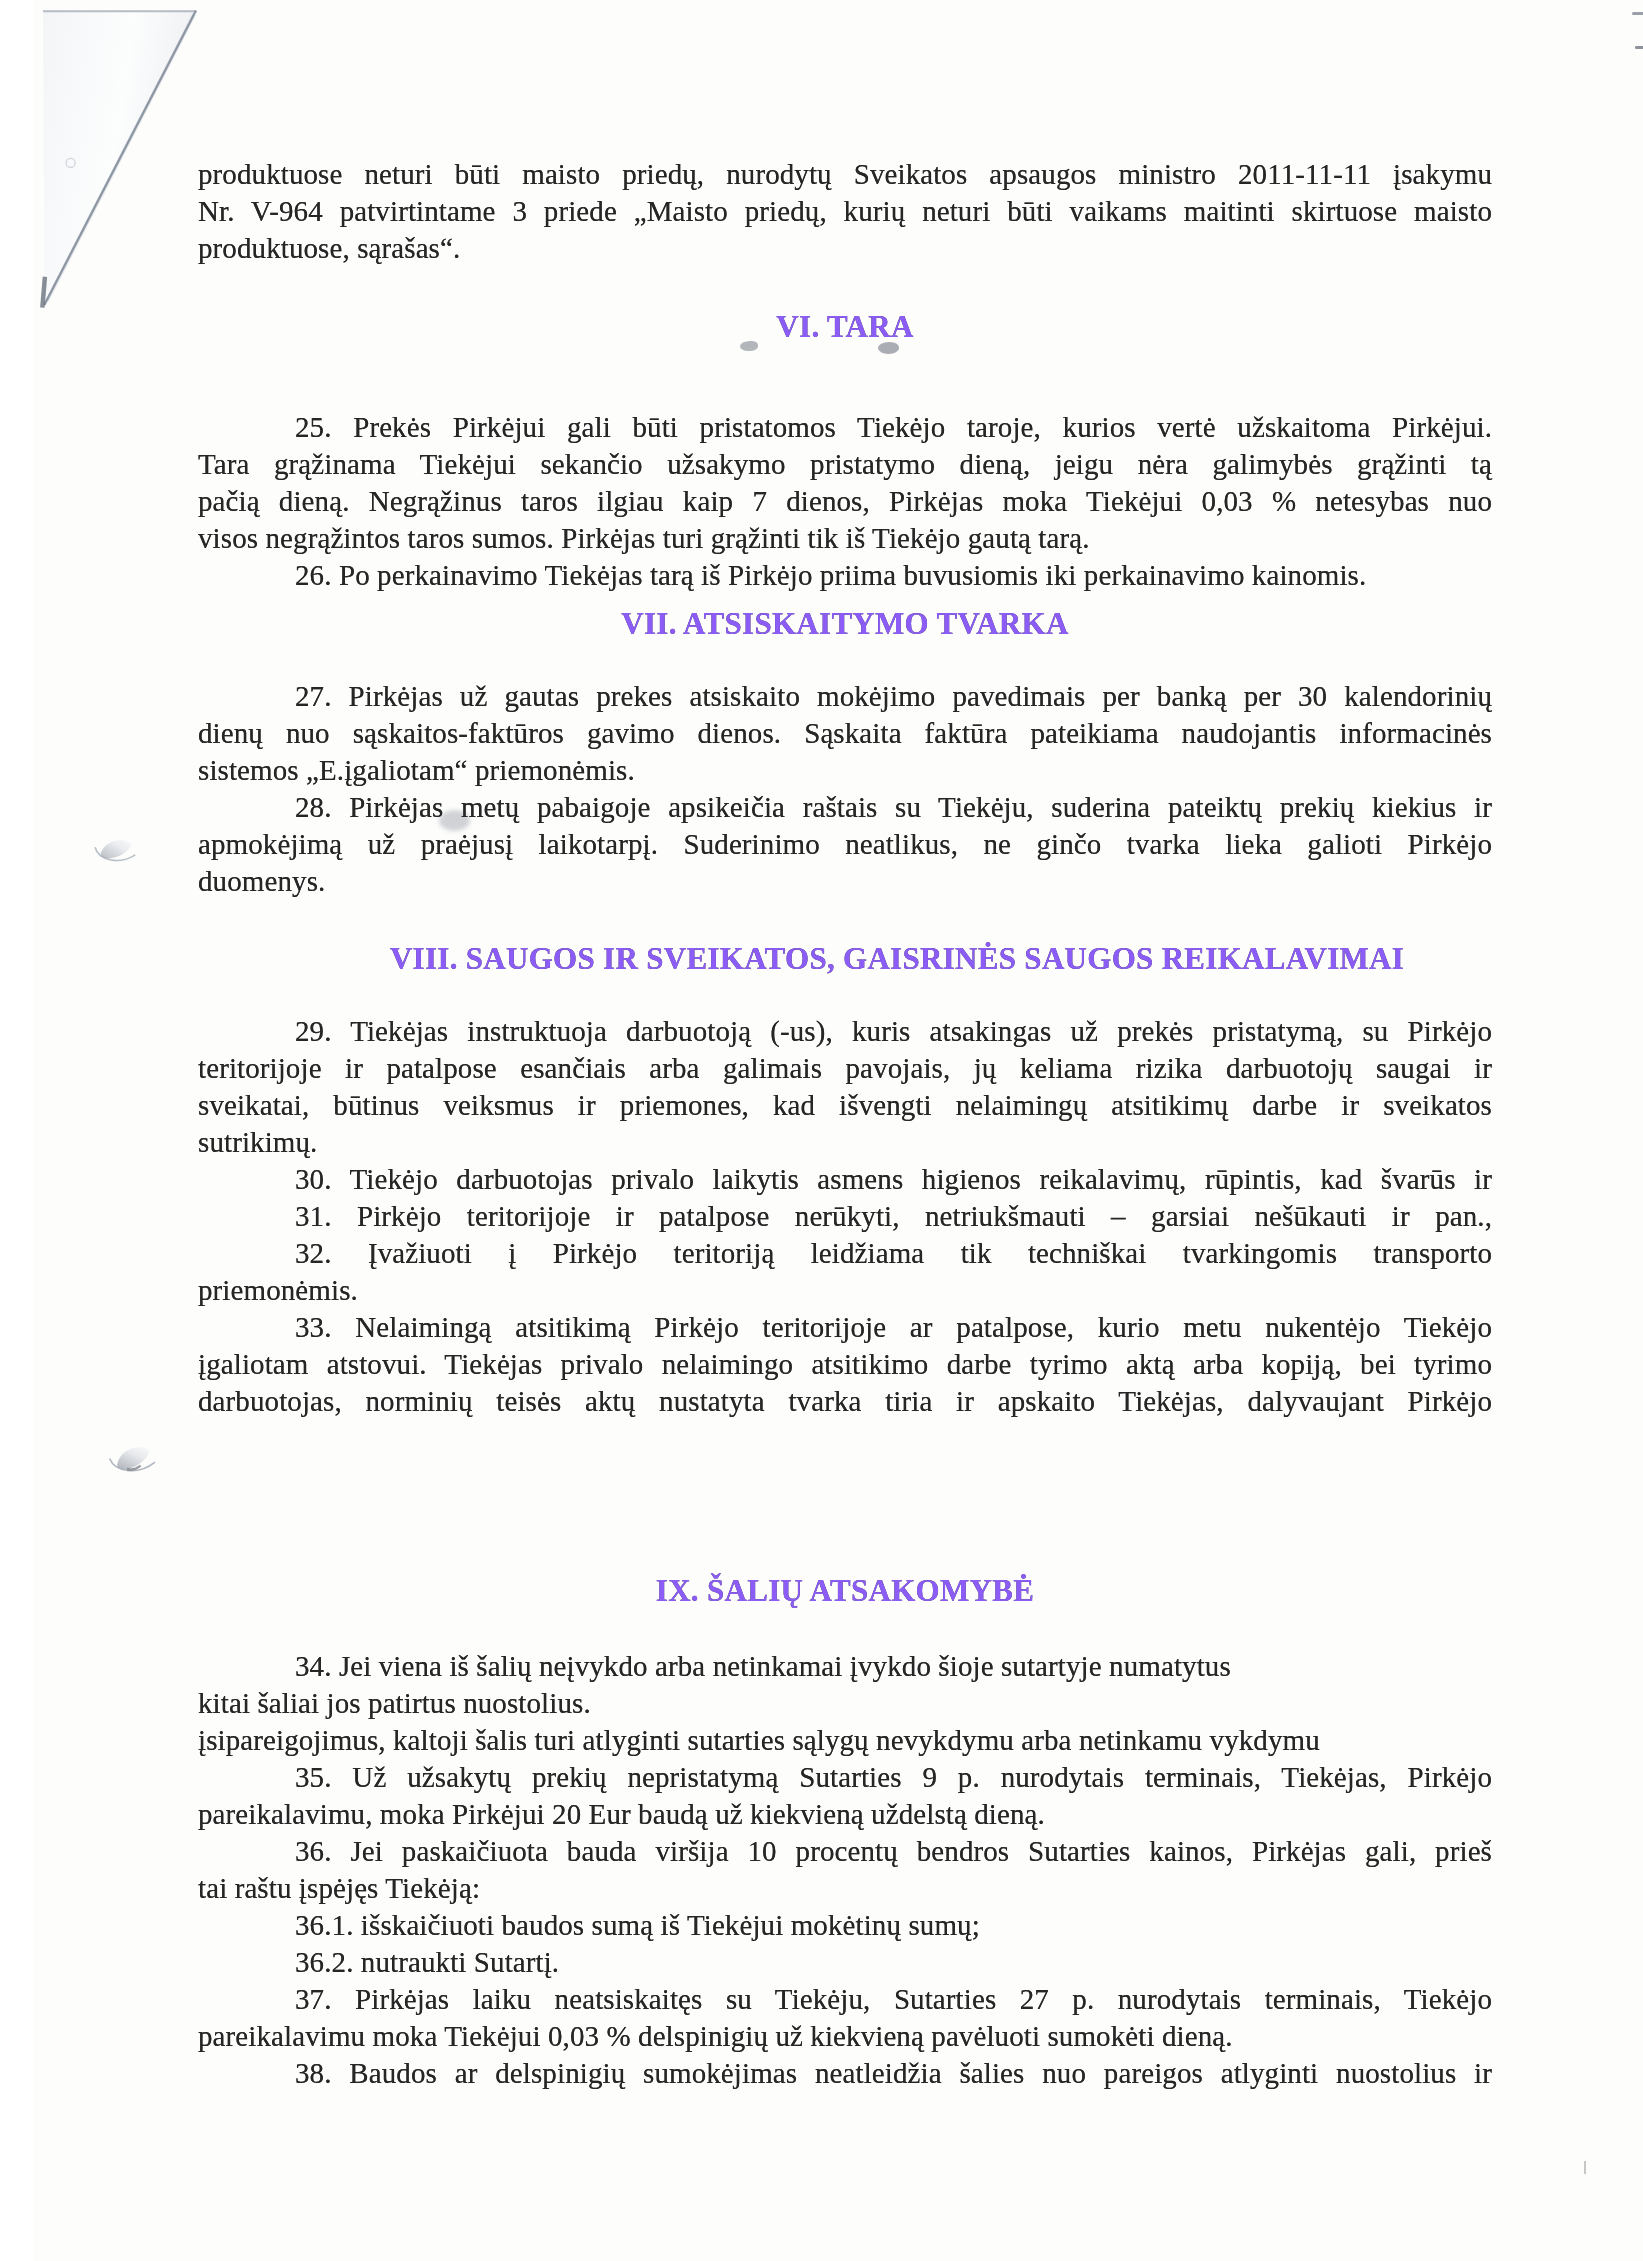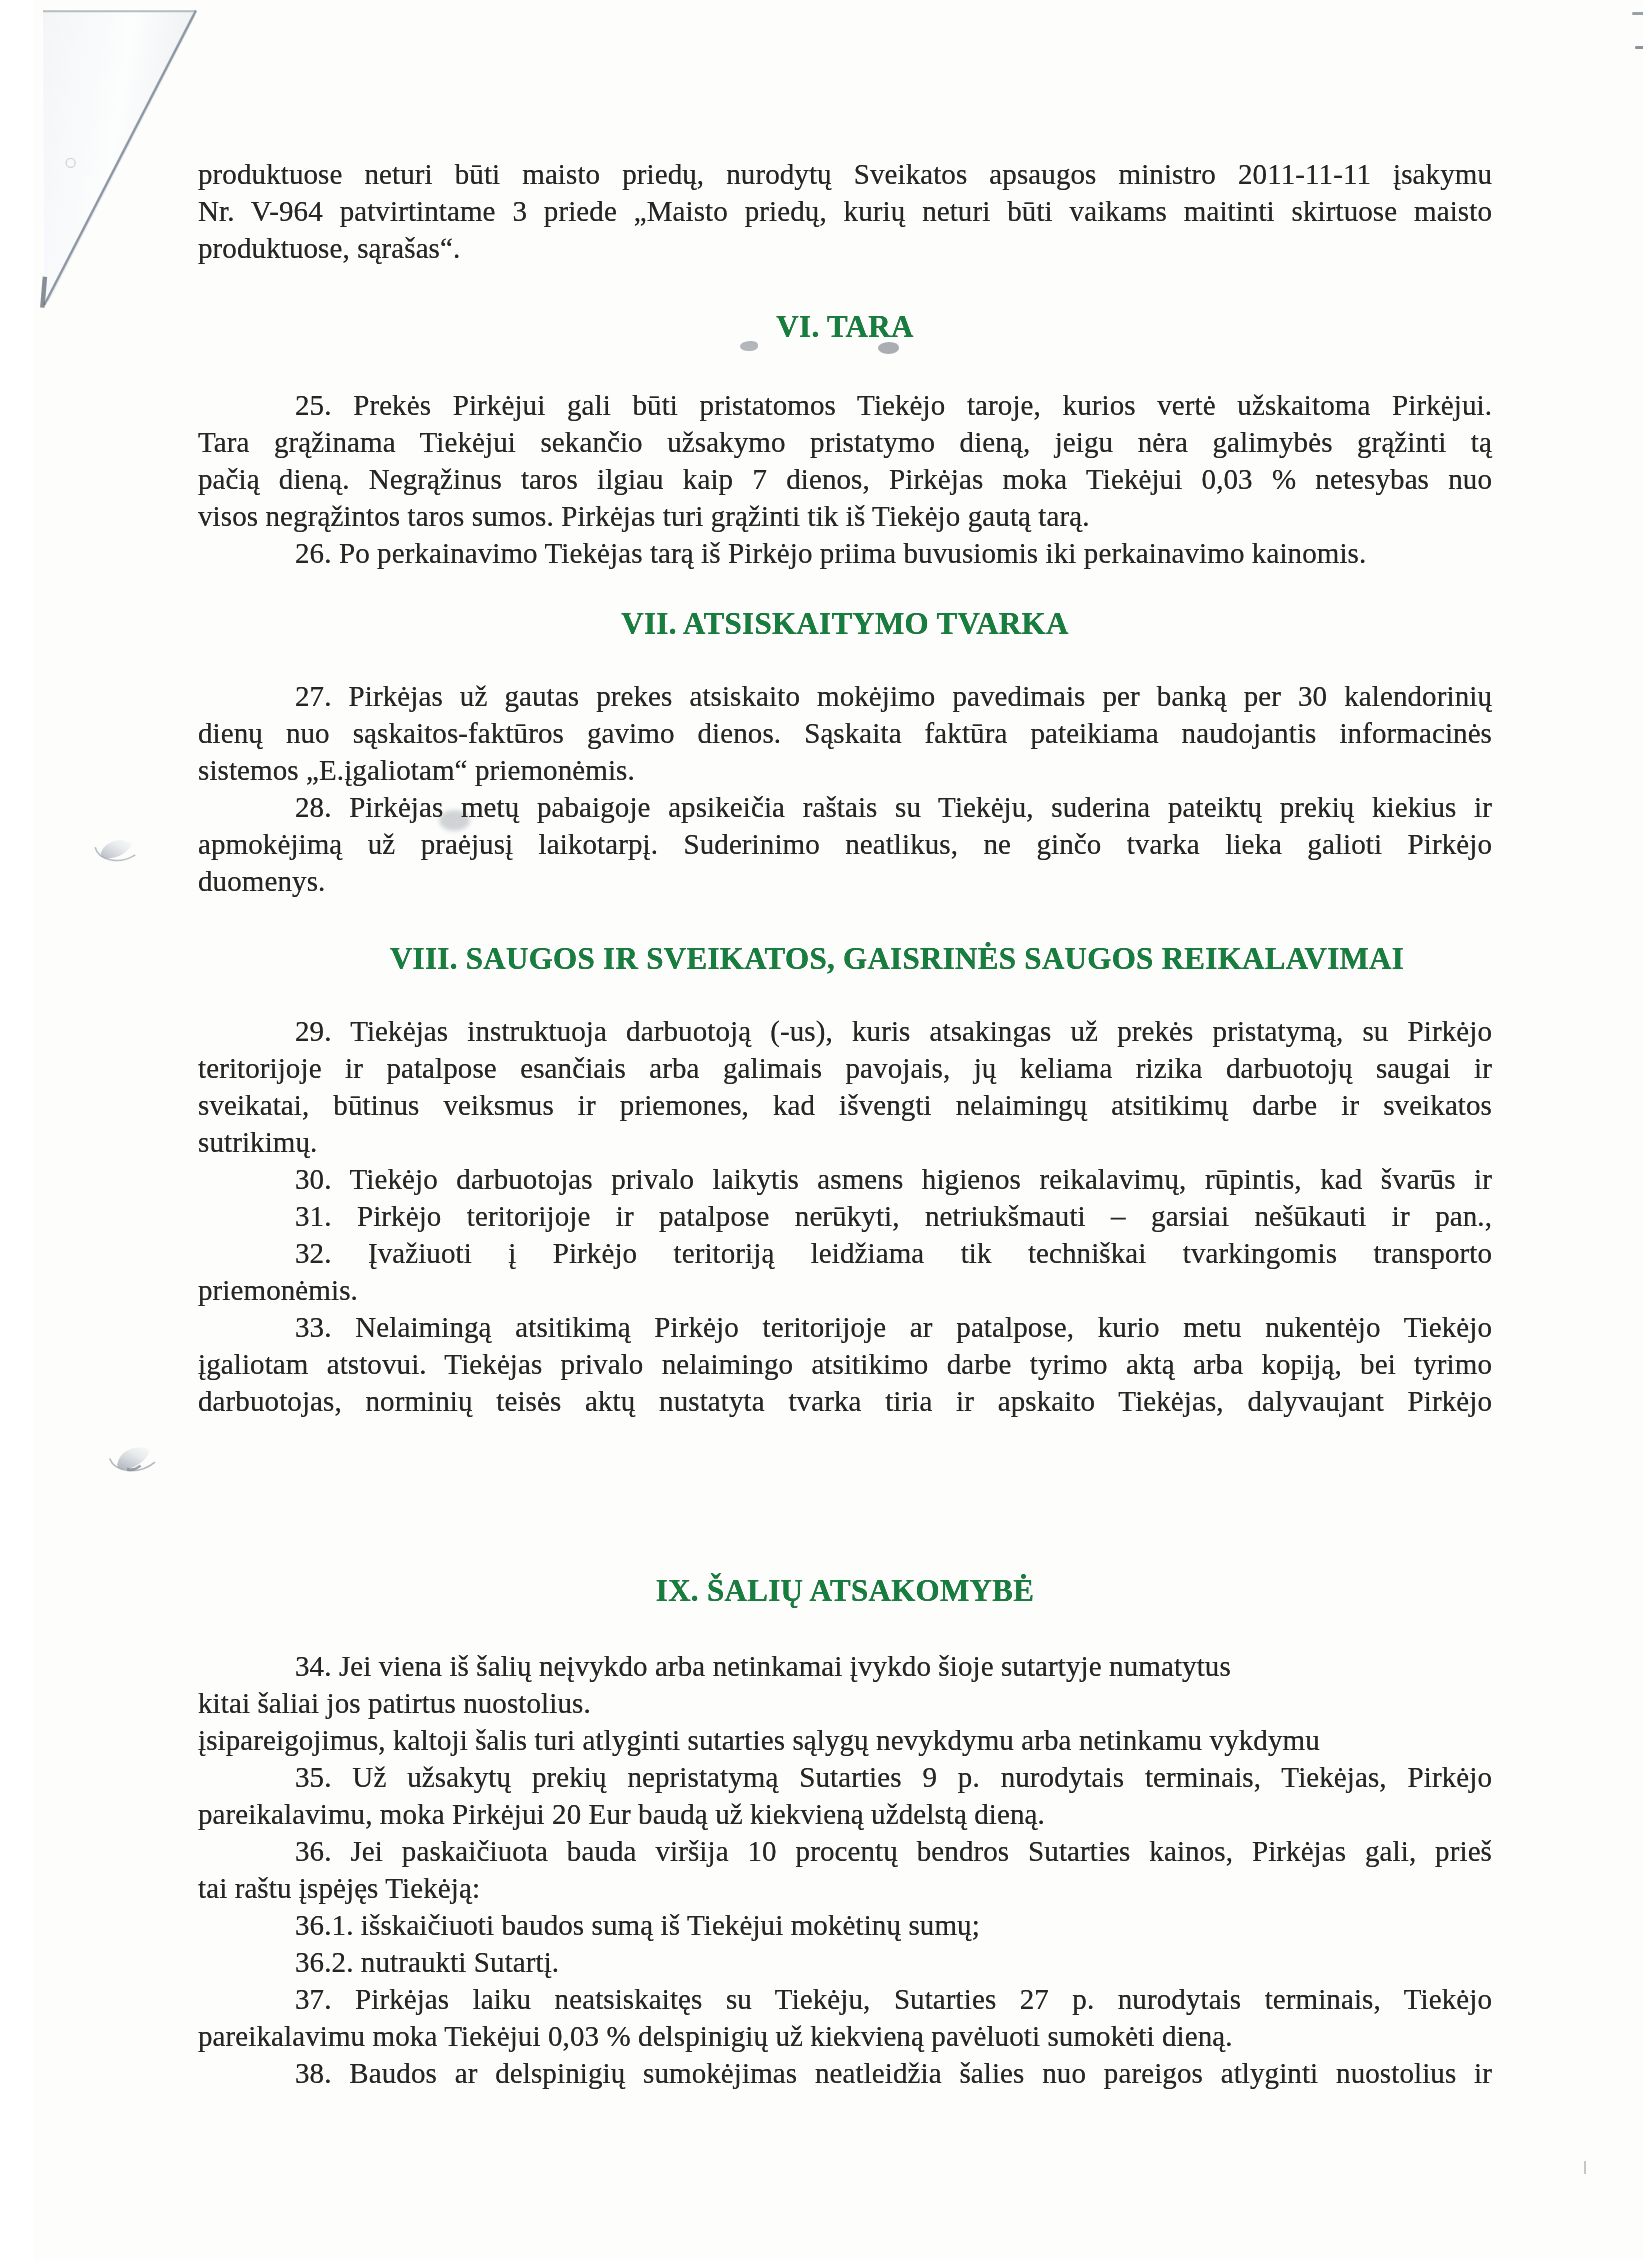--- a/index.html
+++ b/index.html
@@ -29,21 +29,21 @@
   }
   .j { text-align: justify; text-align-last: justify; text-justify: inter-word; }
   .ind { padding-left: 97px; }
   .heading {
     position: absolute;
     left: 164px; width: 1294px; height: 37px; line-height: 37px;
     text-align: center;
     font-weight: 700;
     font-size: 31px;
     letter-spacing: 0.3px;
-    color: #15803d;
+    color: #8b5cf6;
     text-shadow: 0 0 0.4px rgba(30,30,30,0.9);
   }
   .artifact { position: absolute; }
   .dash1 { left: 1598px; top: 11.6px; width: 46px; height: 3.9px; background: #9aa0a8; border-radius: 1.9px; }
   .dash2 { left: 1601px; top: 46px; width: 28px; height: 3.2px; background: #8d929b; border-radius: 1.3px; }
   .speck1 { left: 706px; top: 341px; width: 18px; height: 9.7px; background: #b3b7bc; border-radius: 60% 40% 50% 50%; filter: blur(0.6px); }
   .speck2 { left: 844px; top: 342px; width: 20.6px; height: 11.6px; background: #aaaeb4; border-radius: 55% 45% 50% 50%; filter: blur(0.6px); }
   .smudge { left: 405px; top: 810px; width: 31px; height: 20.6px; background: #9aa0a8; opacity: 0.45; border-radius: 50%; filter: blur(1.9px); }
   .tick { left: 1550px; top: 2161px; width: 1.9px; height: 13px; background: #9a9a9a; opacity: 0.55; }
   .crescent1 { left: 57px; top: 830px; width: 49px; height: 37px; }
@@ -104,21 +104,21 @@
   </svg>
 
   <div class="blk" style="top:156px">
     <div class="ln j">produktuose neturi būti maisto priedų, nurodytų Sveikatos apsaugos ministro 2011-11-11 įsakymu</div>
     <div class="ln j">Nr. V-964 patvirtintame 3 priede „Maisto priedų, kurių neturi būti vaikams maitinti skirtuose maisto</div>
     <div class="ln">produktuose, sąrašas“.</div>
   </div>
 
   <div class="heading" style="top:308px">VI. TARA</div>
 
-  <div class="blk" style="top:387px">
+  <div class="blk" style="top:409px">
     <div class="ln j ind">25. Prekės Pirkėjui gali būti pristatomos Tiekėjo taroje, kurios vertė užskaitoma Pirkėjui.</div>
     <div class="ln j">Tara grąžinama Tiekėjui sekančio užsakymo pristatymo dieną, jeigu nėra galimybės grąžinti tą</div>
     <div class="ln j">pačią dieną. Negrąžinus taros ilgiau kaip 7 dienos, Pirkėjas moka Tiekėjui 0,03 % netesybas nuo</div>
     <div class="ln">visos negrąžintos taros sumos. Pirkėjas turi grąžinti tik iš Tiekėjo gautą tarą.</div>
     <div class="ln ind">26. Po perkainavimo Tiekėjas tarą iš Pirkėjo priima buvusiomis iki perkainavimo kainomis.</div>
   </div>
 
   <div class="heading" style="top:605px">VII. ATSISKAITYMO TVARKA</div>
 
   <div class="blk" style="top:678px">

